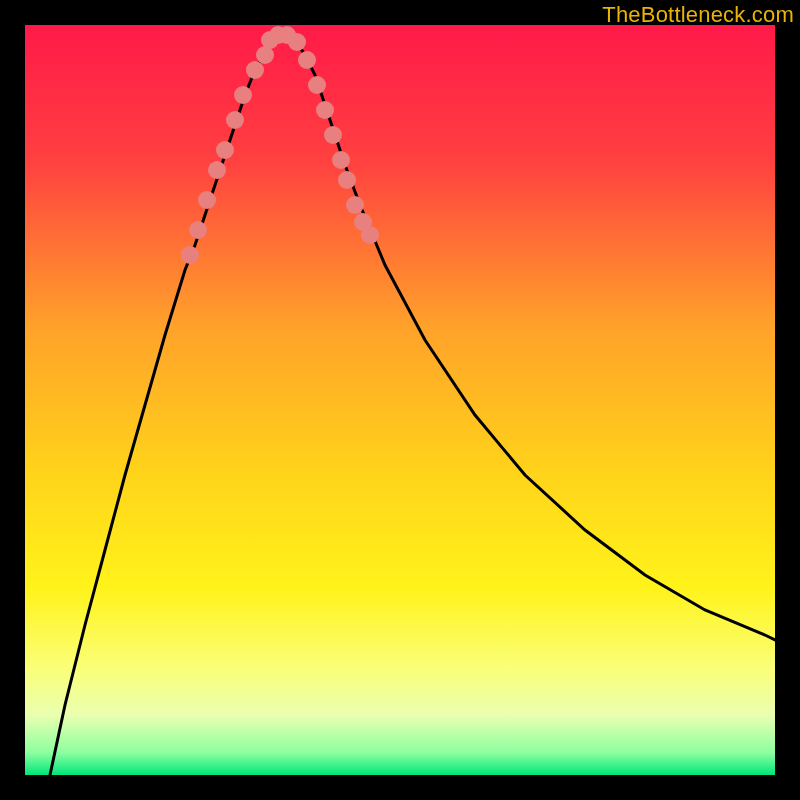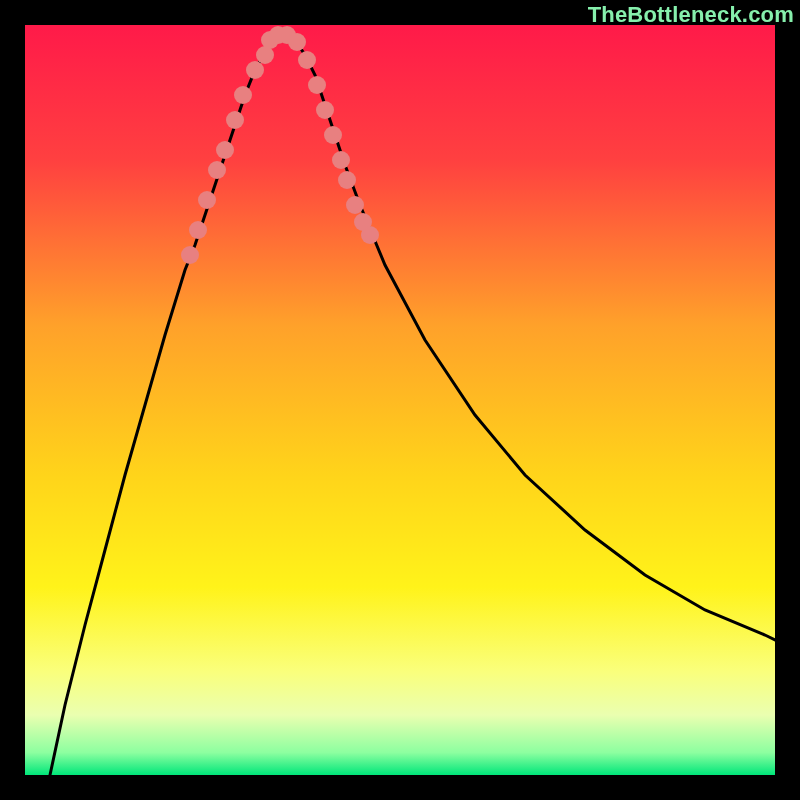--- a/index.html
+++ b/index.html
@@ -23,22 +23,22 @@
     top: 25px;
     width: 750px;
     height: 750px;
     
   }
   .watermark {
     position: absolute;
     top: 2px;
     right: 6px;
     font-size: 22px;
-    font-weight: 700;
-    color: #86efac;
+    font-weight: 400;
+    color: #eab308;
     letter-spacing: 0.2px;
   }
   svg.curves {
     position: absolute;
     left: 0;
     top: 0;
     width: 750px;
     height: 750px;
   }
 </style>

